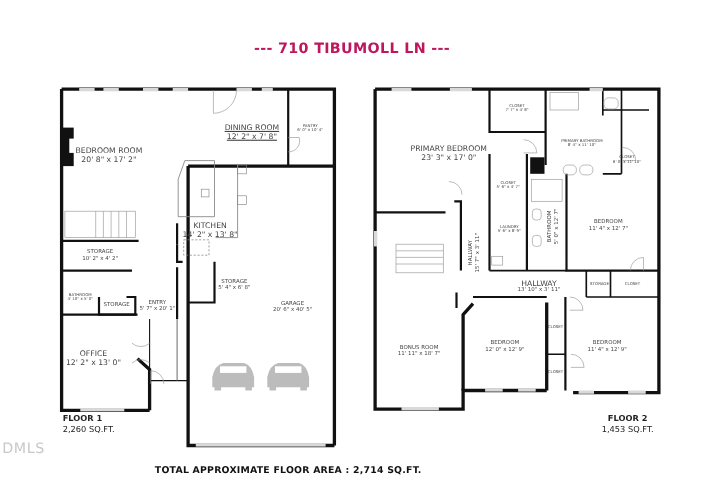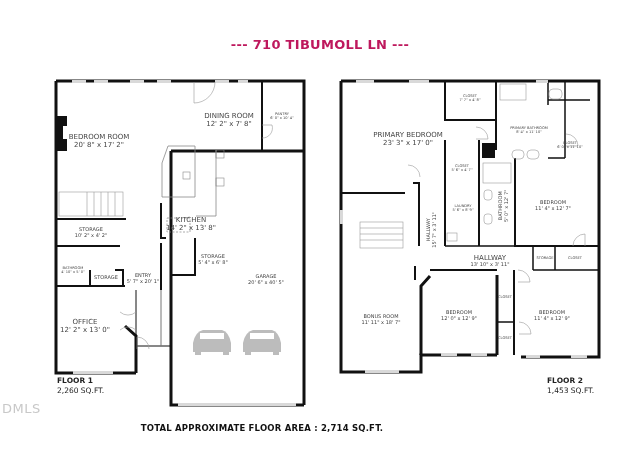--- a/index.html
+++ b/index.html
@@ -156,29 +156,29 @@
     <path d="M519 322 A12 12 0 0 1 531 334 H519"></path>
     <path d="M408 165 A12 12 0 0 1 420 177"></path>
   </g>
   <rect x="482" y="143" width="13" height="15" fill="#111"></rect>
 </svg>
 
 <div class="lbl s7" style="left:99px;top:133px;">
   <span class="n">BEDROOM ROOM</span>
   <span class="d">20' 8" x 17' 2"</span>
 </div>
-<div class="lbl s7" style="left:229px;top:112px;">
+<div class="lbl s7" style="left:229px;top:112px;text-decoration:underline;">
   <span class="n">DINING ROOM</span>
   <span class="d">12' 2" x 7' 8"</span>
 </div>
 <div class="lbl s4" style="left:282px;top:112px;">
   <span class="n">PANTRY</span>
   <span class="d">6' 0" x 10' 4"</span>
 </div>
-<div class="lbl s7" style="left:191px;top:216px;text-align:center;">
+<div class="lbl s7" style="left:191px;top:201px;text-align:center;">
   <span class="n">KITCHEN</span>
   <span class="d">14' 2" x 13' 8"</span>
 </div>
 <div class="lbl s5" style="left:91px;top:227px;">
   <span class="n">STORAGE</span>
   <span class="d">10' 2" x 4' 2"</span>
 </div>
 <div class="lbl s5" style="left:213px;top:254px;">
   <span class="n">STORAGE</span>
   <span class="d">5' 4" x 6' 8"</span>
@@ -266,19 +266,19 @@
   <span class="n">CLOSET</span>
 </div>
 <div class="lbl s4" style="left:505px;top:336px;">
   <span class="n">CLOSET</span>
 </div>
 <div class="lbl s5" style="left:552px;top:310px;">
   <span class="n">BEDROOM</span>
   <span class="d">11' 4" x 12' 9"</span>
 </div>
 
-<div class="floor-lbl" style="left:547px;top:376px;">
+<div class="floor-lbl" style="left:547px;top:376px;text-align:center;">
   <b>FLOOR 2</b><br>
   <span>1,453 SQ.FT.</span>
 </div>
 
 <div class="total">TOTAL APPROXIMATE FLOOR AREA : 2,714 SQ.FT.</div>
 <div class="watermark">DMLS</div>
 
 </body></html>

